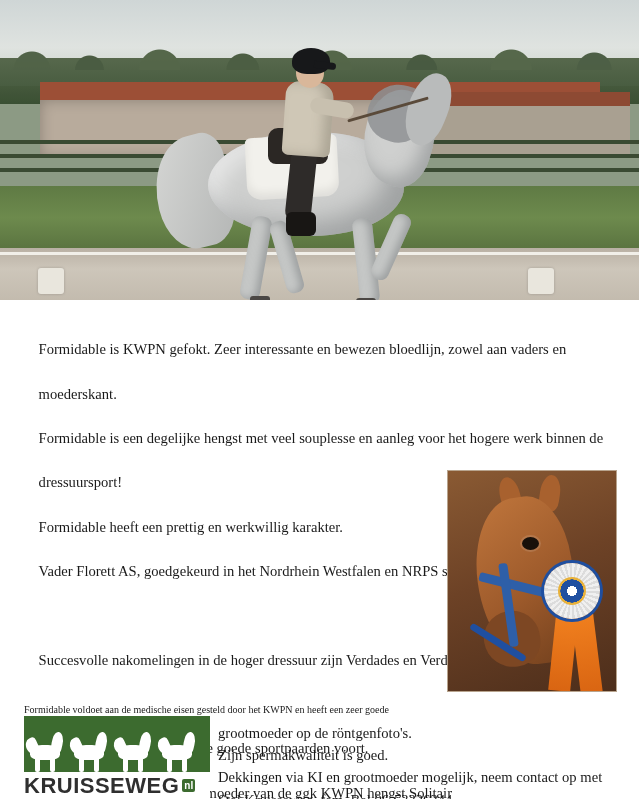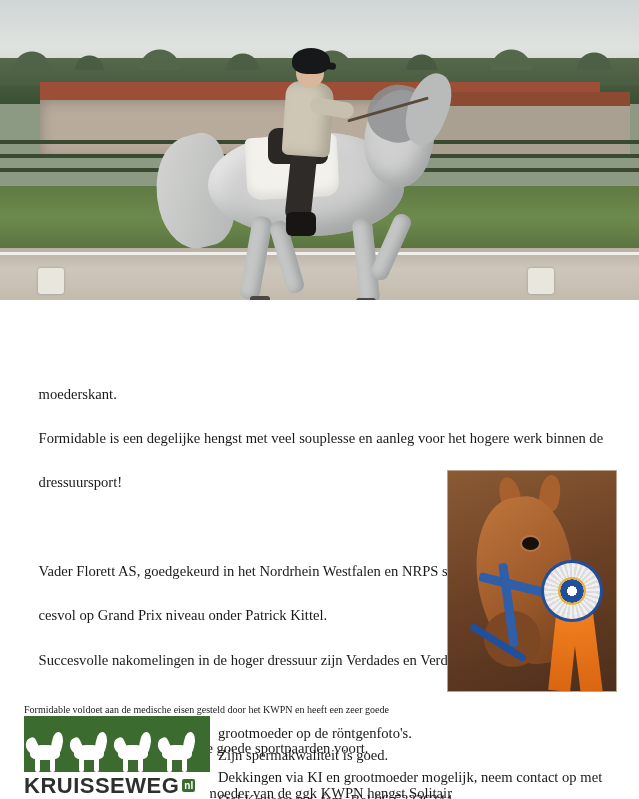--- a/index.html
+++ b/index.html
@@ -490,27 +490,27 @@
     <div class="rider-boot"></div>
     <div class="rider-body"></div>
     <div class="rider-arm"></div>
     <div class="rider-head"></div>
     <div class="rider-helmet"></div>
   </div>
 </div>
 
 <div class="content">
   <p class="para-line">
-    <br>
+    <span>Formidable is KWPN gefokt. Zeer interessante en bewezen bloedlijn, zowel aan vaders en</span><br>
     <span>moederskant.</span><br>
     <span>Formidable is een degelijke hengst met veel souplesse en aanleg voor het hogere werk binnen de</span><br>
     <span>dressuursport!</span><br>
+    <span>Formidable heeft een prettig en werkwillig karakter.</span><br>
+    <span>Vader Florett AS, goedgekeurd in het Nordrhein Westfalen en NRPS stamboek, presteerde suc-</span><br>
     <br>
-    <span>Vader Florett AS, goedgekeurd in het Nordrhein Westfalen en NRPS stamboek, presteerde suc-</span><br>
-    <span>cesvol op Grand Prix niveau onder Patrick Kittel.</span><br>
     <span>Succesvolle nakomelingen in de hoger dressuur zijn Verdades en Verdi de la Fazenda.</span><br>
     <br>
     <span>Uit de moederlijn komen vele goede sportpaarden voort.</span><br>
     <span>Moeder Jubilante is de grootmoeder van de ggk KWPN hengst Solitair</span>
   </p>
 
 </div>
 
 <div class="foal-photo">
   <div class="foal-bg"></div>

